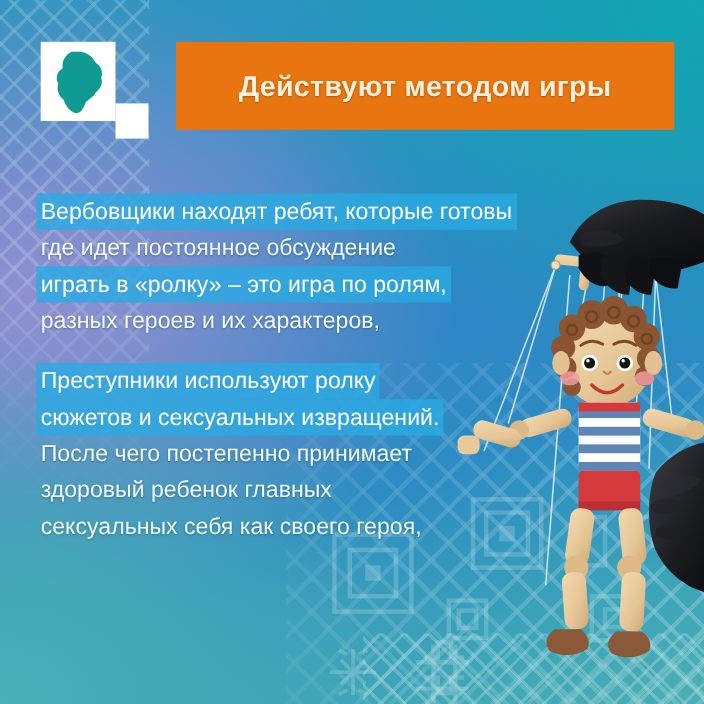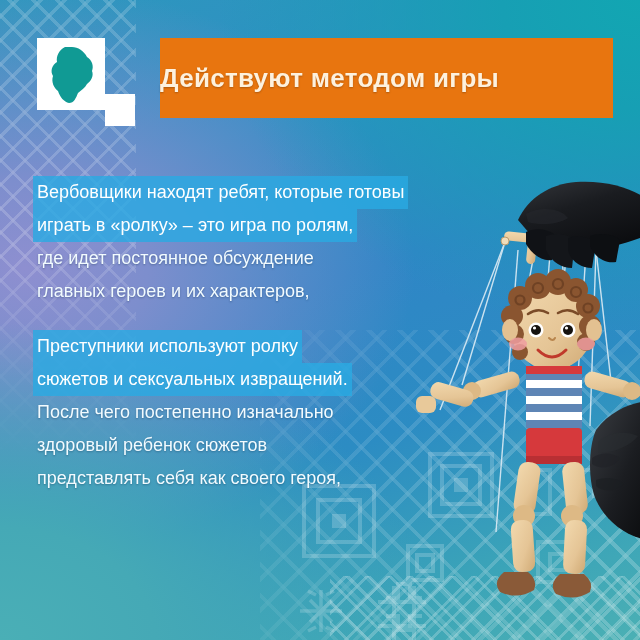--- a/index.html
+++ b/index.html
@@ -43,32 +43,32 @@
   }
 
   
   .logo{position:absolute;left:37px;top:38px;width:68px;height:72px;
         background:#ffffff;}
   .logo svg{position:absolute;left:8px;top:6px;}
   .logo-sq{position:absolute;left:105px;top:94px;width:30px;height:32px;background:#ffffff;}
 
   .title-bar{
     position:absolute;left:160px;top:38px;width:453px;height:80px;
-    background:#e8750f;display:flex;align-items:center;
+    background:#e8750f;display:flex;align-items:center;justify-content:center;
   }
   .title-bar span{
     color:#fdf1de;font-size:26px;font-weight:bold;letter-spacing:.3px;
     text-shadow:0 1px 2px rgba(0,0,0,.25);
   }
 
   
   .copy{position:absolute;left:33px;top:176px;width:500px;}
   .para{margin:0 0 22px 0;}
   .line{
-    display:table;font-size:18px;line-height:33px;color:#f2fbff;
+    display:table;font-size:21px;line-height:33px;color:#f2fbff;
     padding:0 4px 0 4px;margin:0;white-space:pre;
     text-shadow:0 1px 2px rgba(10,40,70,.35);
   }
   .line.hl{background:rgba(41,170,226,.80);color:#ffffff;text-shadow:none;}
 
   
   .puppet{position:absolute;left:400px;top:180px;width:250px;height:430px;}
   .puppet svg{display:block;}
 </style>
 </head>
@@ -255,27 +255,27 @@
         <rect x="164" y="340" width="22" height="54" rx="9" fill="url(#wood)" transform="rotate(3 175 368)"></rect>
         <path d="M160 394 q-12 10 -4 20 q18 8 34 -2 q4 -10 -6 -18 z" fill="#8a5a38"></path>
       </g>
     </svg>
   </div>
 
   <div class="copy">
 
     <div class="para">
       <div class="line hl">Вербовщики находят ребят, которые готовы</div>
+      <div class="line">где идет постоянное обсуждение</div>
       <div class="line hl">играть в «ролку» – это игра по ролям,</div>
-      <div class="line">где идет постоянное обсуждение</div>
-      <div class="line">главных героев и их характеров,</div>
+      <div class="line">разных героев и их характеров,</div>
     </div>
 
     <div class="para">
       <div class="line hl">Преступники используют ролку</div>
       <div class="line hl">сюжетов и сексуальных извращений.</div>
-      <div class="line">После чего постепенно изначально</div>
-      <div class="line">здоровый ребенок сюжетов</div>
-      <div class="line">представлять себя как своего героя,</div>
+      <div class="line">После чего постепенно принимает</div>
+      <div class="line">здоровый ребенок главных</div>
+      <div class="line">сексуальных себя как своего героя,</div>
     </div>
 
   </div>
 </div>
 
 </body></html>

